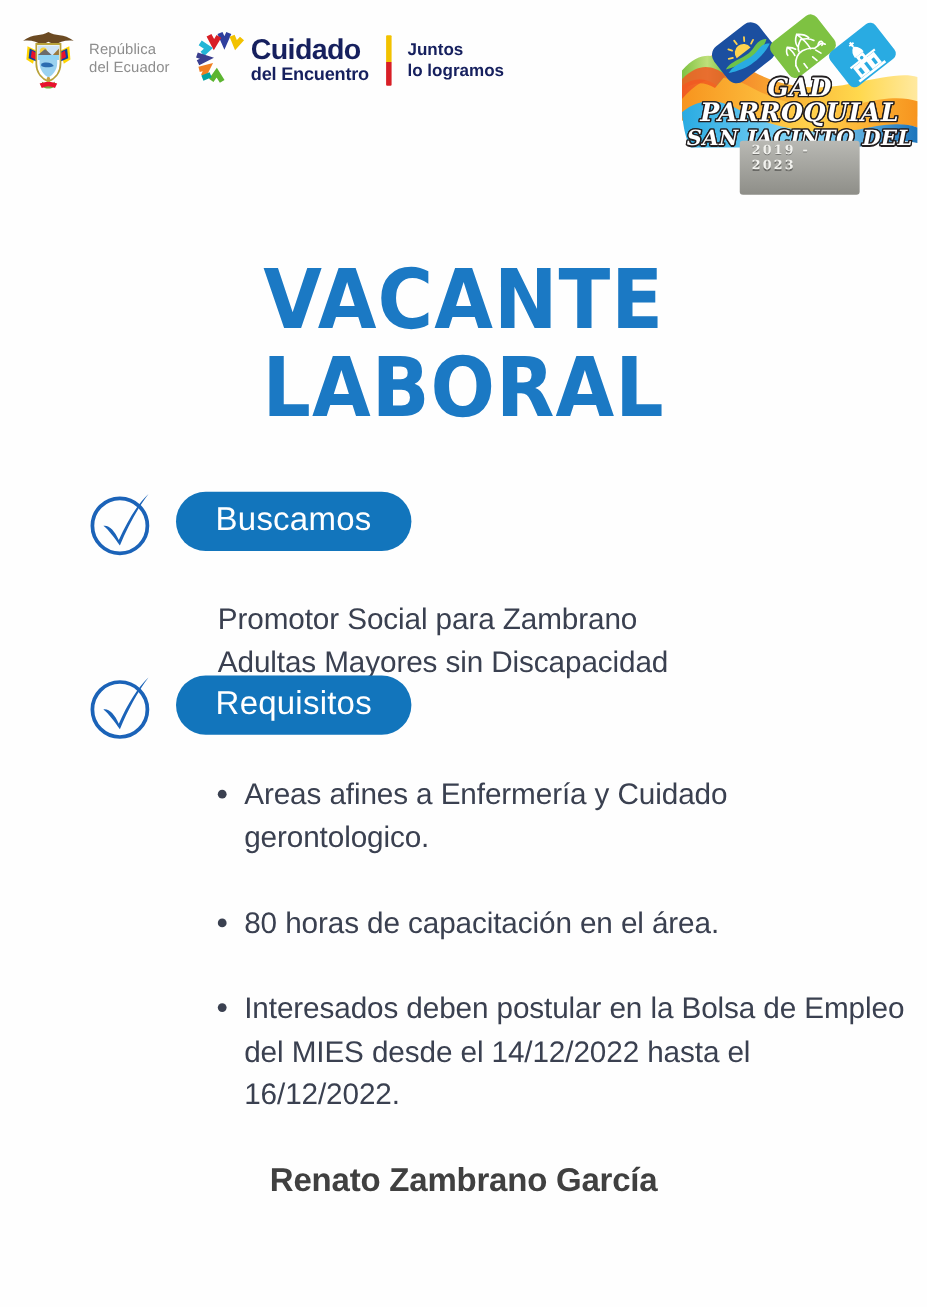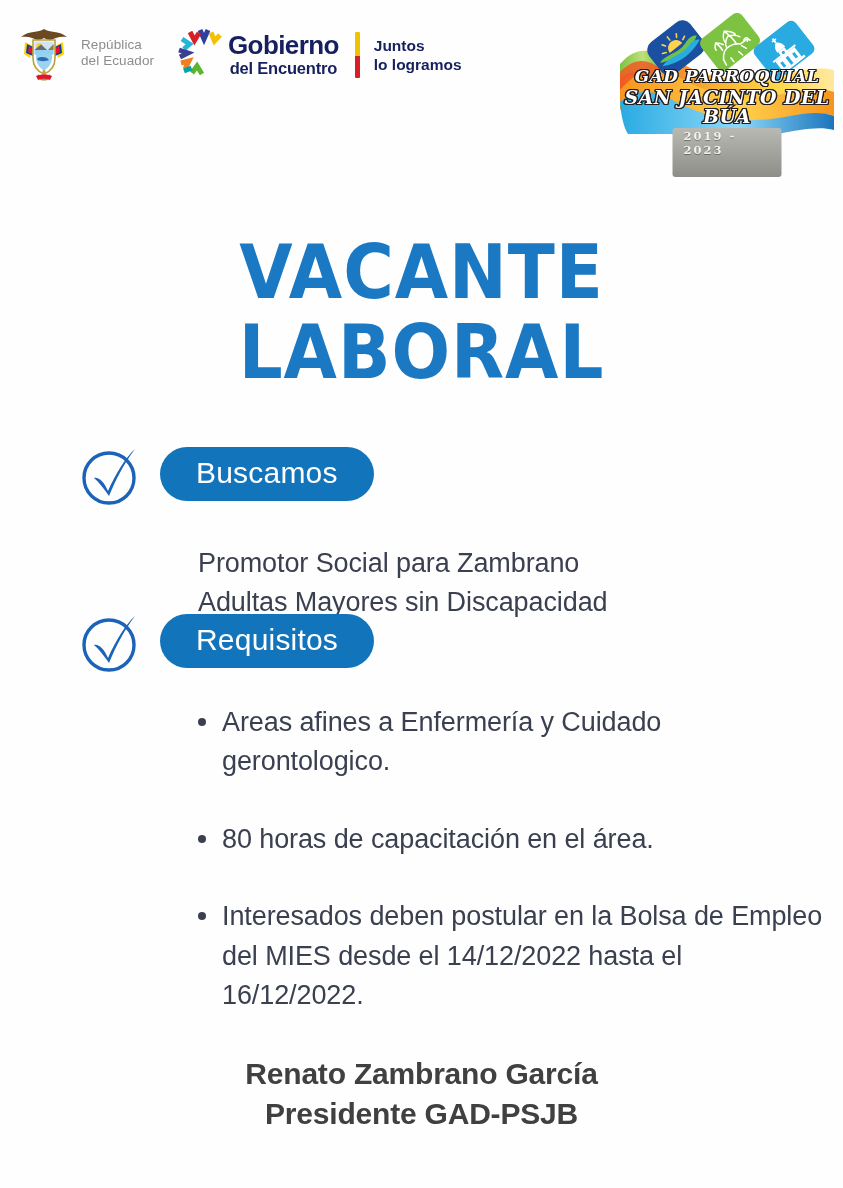--- a/index.html
+++ b/index.html
@@ -37,21 +37,21 @@
   .gad-t1,.gad-t2{
     font-family:"DejaVu Serif",serif;
     font-weight:700;font-style:italic;color:#ffffff;
     letter-spacing:.4px;line-height:1;
     -webkit-text-stroke:2.2px #231f20;
     paint-order:stroke fill;
     text-shadow:
        1.3px 0 0 #231f20,-1.3px 0 0 #231f20,0 1.3px 0 #231f20,0 -1.3px 0 #231f20,
        1px 1px 0 #231f20,-1px 1px 0 #231f20,1px -1px 0 #231f20,-1px -1px 0 #231f20;
   }
-  .gad-t1{font-size:17px;}
+  .gad-t1{font-size:23px;}
   .gad-t2{font-size:19px;margin-top:3px;}
   .gad-years{
     position:absolute;left:50%;transform:translateX(-50%);top:122px;
     background:linear-gradient(#b9b9b4,#8e8e88);
     color:#f2f2ee;font-size:11.5px;font-weight:700;letter-spacing:2px;
     padding:1px 11px 20px;border-radius:3px;
     font-family:"DejaVu Serif",serif;
     text-shadow:0 1px 0 rgba(0,0,0,.35);
   }
 
@@ -153,21 +153,21 @@
             <path d="M39 8.5 L42.5 17 L48 11" stroke="#f2c200"></path>
             <path d="M10 15 L17.5 20 L12 25" stroke="#23b6d6"></path>
             <path d="M7 26 L16 29 L8 33" stroke="#3b3f8f"></path>
             <path d="M9 39 L17 37 L13 45" stroke="#f07f22"></path>
             <path d="M20 49 L25 42 L30 50" stroke="#5cb531"></path>
             <path d="M12 47 L19.5 44" stroke="#00a3a3"></path>
           </g>
         </svg>
       </div>
       <div class="gob-words">
-        <span class="gob-l1">Gobierno</span>
+        <span class="gob-l1">Cuidado</span>
         <span class="gob-l2">del Encuentro</span>
       </div>
       <div class="gob-div"></div>
       <div class="gob-tag">
         <div>Juntos</div>
         <div>lo logramos</div>
       </div>
     </div>
 
     <div class="gad">
@@ -288,16 +288,15 @@
     </div>
     <ul class="req-list">
       <li>Areas afines a Enfermería y Cuidado gerontologico.</li>
       <li>80 horas de capacitación en el área.</li>
       <li>Interesados deben postular en la Bolsa de Empleo del MIES desde el 14/12/2022 hasta el 16/12/2022.</li>
     </ul>
   </div>
 
   <div class="signature">
     <div>Renato Zambrano García</div>
-    <div>Presidente GAD-PSJB</div>
   </div>
 
 </div>
 
 </body></html>

